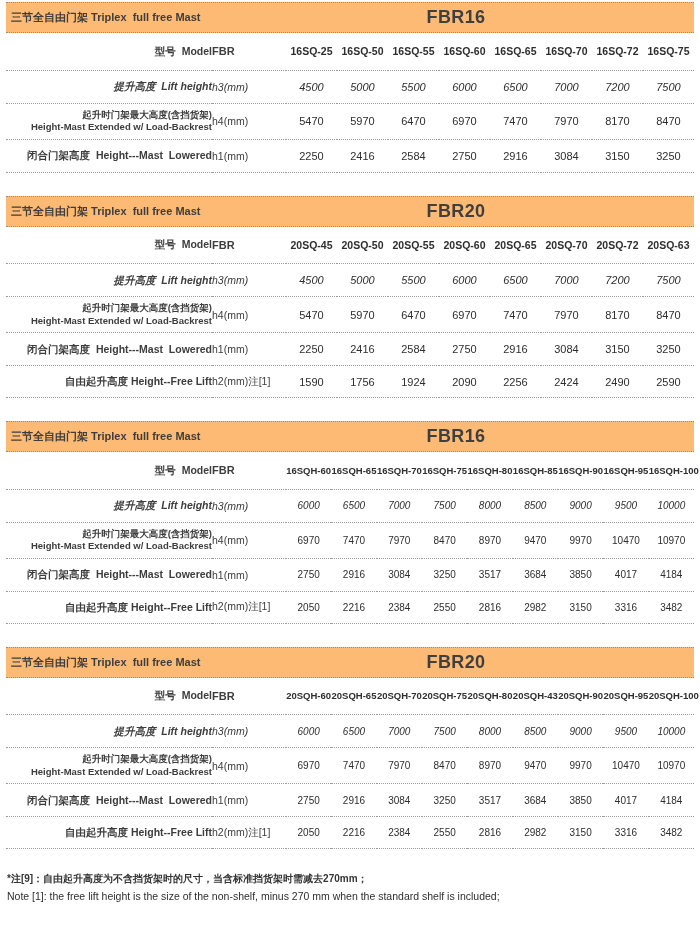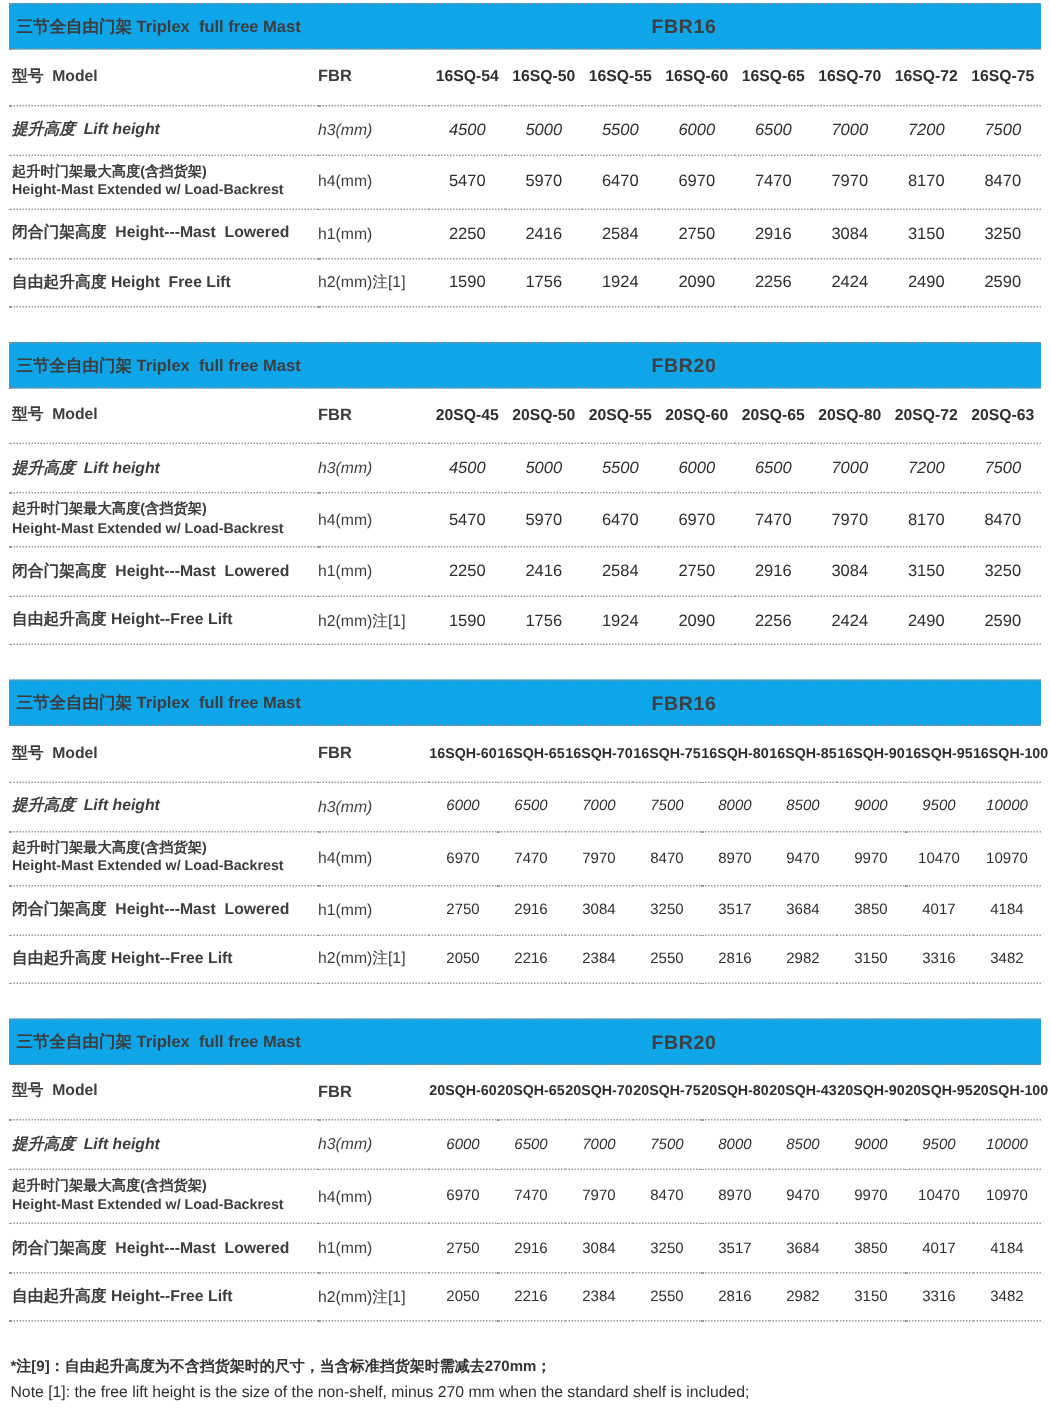--- a/index.html
+++ b/index.html
@@ -8,51 +8,51 @@
     width:700px; height:940px; overflow:hidden;
     font-family:"Liberation Sans","DejaVu Sans",sans-serif;
     color:#333;
   }
   .doc { padding:2px 6px 0 6px; }
 
   
   .spec-section { margin-bottom:23px; }
   .bar {
     display:flex; align-items:center; height:31px;
-    background:#0ea5e9;
+    background:#fdba74;
     border-top:1px dotted #8f8f8f;
     border-bottom:1px dotted #8f8f8f;
   }
   .bar-title {
     flex:none; width:212px; padding-left:5px;
     font-size:11px; font-weight:bold; color:#3d3d3d;
     white-space:pre-wrap;
   }
   .bar-series {
     flex:1; text-align:center;
-    font-size:13px; font-weight:600; letter-spacing:.4px; color:#3f3f3f;
+    font-size:18px; font-weight:600; letter-spacing:.4px; color:#3f3f3f;
   }
 
   
   table { width:100%; border-collapse:collapse; table-layout:fixed; }
   col.col-label { width:206px; }
   col.col-param { width:74px; }
   td {
     border-bottom:1px dotted #9b9b9b;
     vertical-align:middle; padding:0;
   }
   tbody tr:nth-child(1) td { height:37px; }
   tbody tr:nth-child(2) td { height:33px;font-style:italic; }
   tbody tr:nth-child(3) td { height:36px; }
   tbody tr:nth-child(4) td { height:33px; }
   tbody tr:nth-child(5) td { height:32px; }
 
   .label-cell {
     font-size:10.5px; font-weight:bold; color:#3d3d3d;
-    white-space:pre-wrap; line-height:1.2; padding-left:2px;
+    white-space:pre-wrap; line-height:1.2; padding-left:2px;text-align:right;
   }
   tr.two-line .label-cell { font-size:9.5px; line-height:1.3; }
   .param-cell { font-size:10.5px; color:#3d3d3d; white-space:nowrap; }
   tr.model-row .param-cell { font-weight:bold; font-size:11px; }
   .value-cell { text-align:center; font-size:11px; color:#2e2e2e; white-space:nowrap; }
   tr.model-row .value-cell { font-size:10.5px; font-weight:600; }
   .cols9 .value-cell { font-size:10px; }
   .cols9 tr.model-row .value-cell { font-size:9.5px; }
 
   
@@ -72,21 +72,21 @@
     </header>
     <table>
       <colgroup>
           <col class="col-label">
           <col class="col-param">
         </colgroup>
       <tbody>
           <tr class="model-row">
             <td class="label-cell">型号  Model</td>
             <td class="param-cell">FBR</td>
-            <td class="value-cell">16SQ-54</td>
+            <td class="value-cell">16SQ-25</td>
             <td class="value-cell">16SQ-50</td>
             <td class="value-cell">16SQ-55</td>
             <td class="value-cell">16SQ-60</td>
             <td class="value-cell">16SQ-65</td>
             <td class="value-cell">16SQ-70</td>
             <td class="value-cell">16SQ-72</td>
             <td class="value-cell">16SQ-75</td>
           </tr>
           <tr class="data-row">
             <td class="label-cell">提升高度  Lift height</td>
@@ -117,32 +117,20 @@
             <td class="label-cell">闭合门架高度  Height---Mast  Lowered</td>
             <td class="param-cell">h1(mm)</td>
             <td class="value-cell">2250</td>
             <td class="value-cell">2416</td>
             <td class="value-cell">2584</td>
             <td class="value-cell">2750</td>
             <td class="value-cell">2916</td>
             <td class="value-cell">3084</td>
             <td class="value-cell">3150</td>
             <td class="value-cell">3250</td>
-          </tr>
-          <tr class="data-row">
-            <td class="label-cell">自由起升高度 Height  Free Lift</td>
-            <td class="param-cell">h2(mm)注[1]</td>
-            <td class="value-cell">1590</td>
-            <td class="value-cell">1756</td>
-            <td class="value-cell">1924</td>
-            <td class="value-cell">2090</td>
-            <td class="value-cell">2256</td>
-            <td class="value-cell">2424</td>
-            <td class="value-cell">2490</td>
-            <td class="value-cell">2590</td>
           </tr>
         </tbody>
     </table>
   </section>
 
   <section class="spec-section">
     <header class="bar">
       <span class="bar-title">三节全自由门架 Triplex  full free Mast</span>
       <span class="bar-series">FBR20</span>
     </header>
@@ -153,21 +141,21 @@
         </colgroup>
       <tbody>
           <tr class="model-row">
             <td class="label-cell">型号  Model</td>
             <td class="param-cell">FBR</td>
             <td class="value-cell">20SQ-45</td>
             <td class="value-cell">20SQ-50</td>
             <td class="value-cell">20SQ-55</td>
             <td class="value-cell">20SQ-60</td>
             <td class="value-cell">20SQ-65</td>
-            <td class="value-cell">20SQ-80</td>
+            <td class="value-cell">20SQ-70</td>
             <td class="value-cell">20SQ-72</td>
             <td class="value-cell">20SQ-63</td>
           </tr>
           <tr class="data-row">
             <td class="label-cell">提升高度  Lift height</td>
             <td class="param-cell">h3(mm)</td>
             <td class="value-cell">4500</td>
             <td class="value-cell">5000</td>
             <td class="value-cell">5500</td>
             <td class="value-cell">6000</td>

